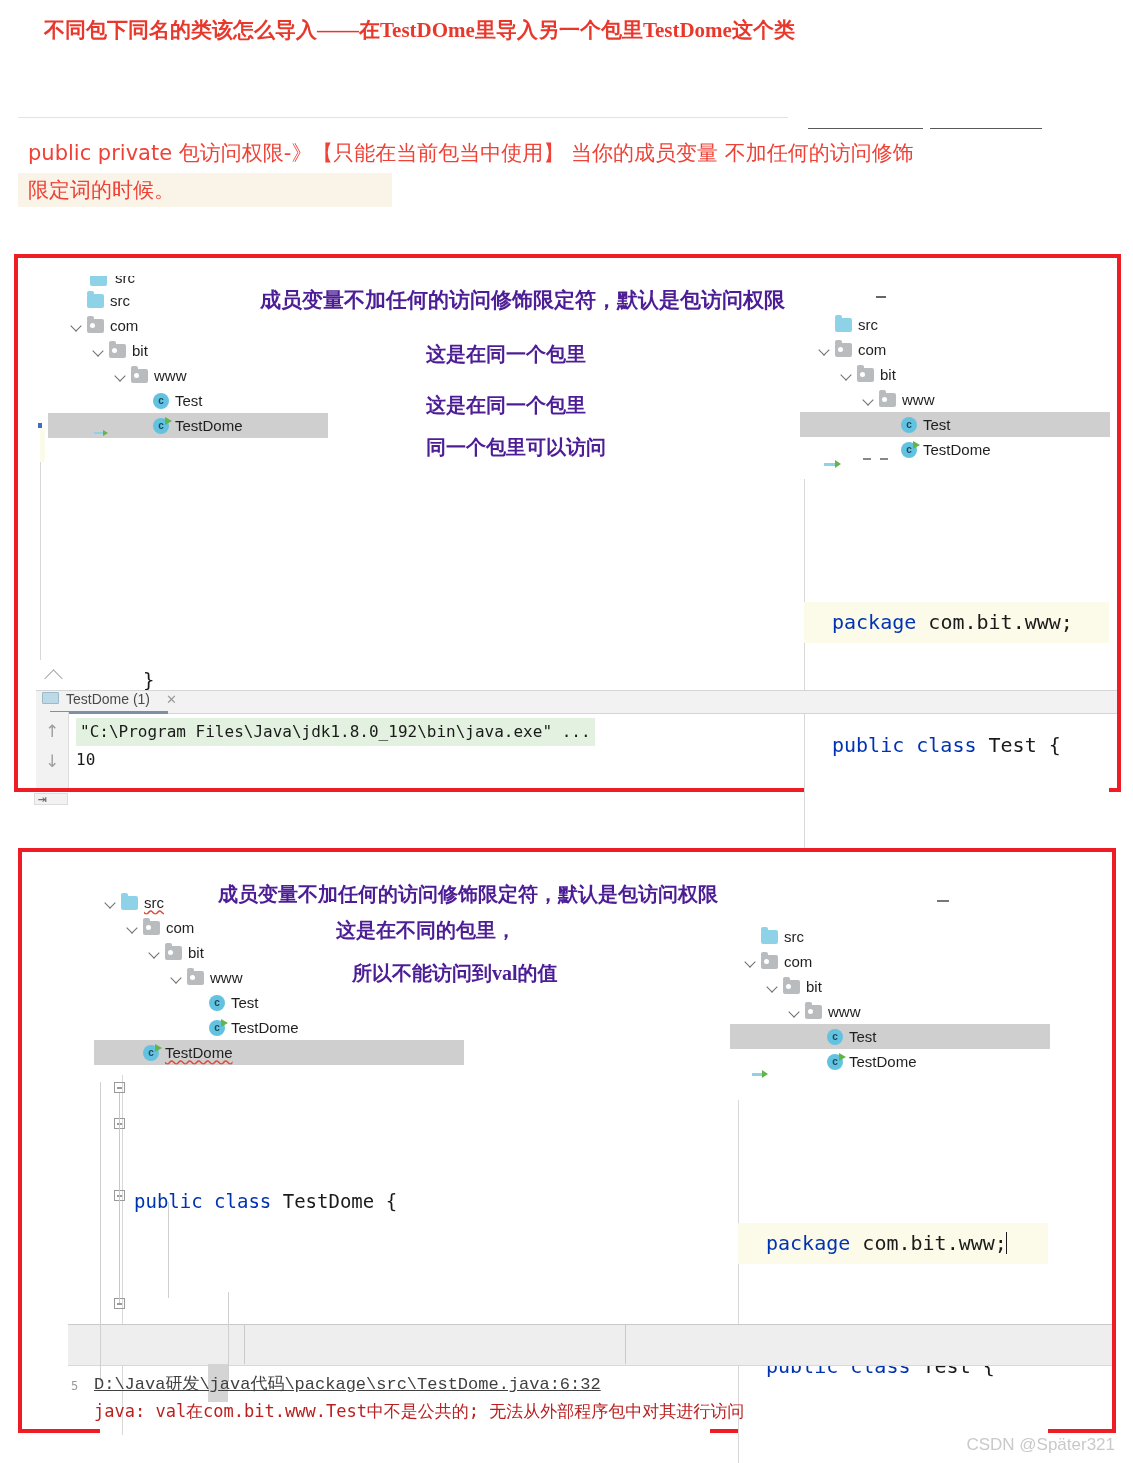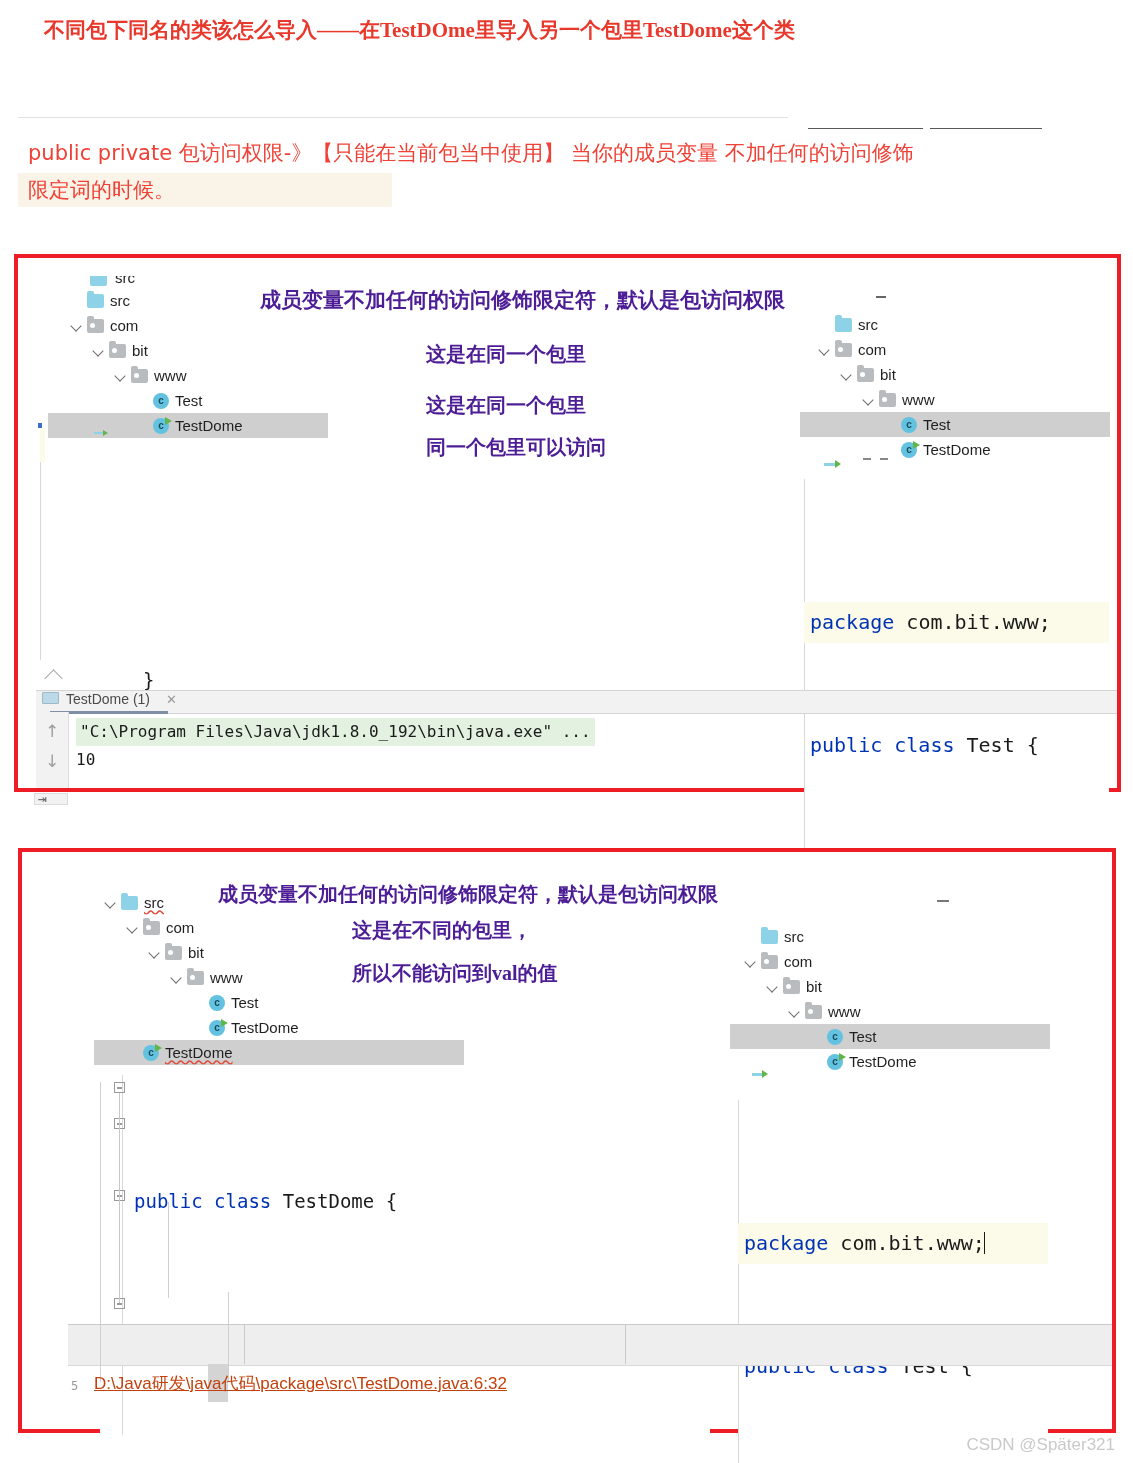--- a/index.html
+++ b/index.html
@@ -160,21 +160,21 @@
     position: absolute;
     font-family: "DejaVu Sans Mono", monospace;
     font-size: 20px;
     line-height: 41px;
     background: #ffffff;
     white-space: pre;
   }
   .editor .gutterline {
     position: absolute; left: 0; top: 0; bottom: 0; width: 1px; background: #d8d8d8;
   }
-  .code-line { position: relative; padding-left: 6px; }
+  .code-line { position: relative; padding-left: 28px; }
   .code-line.hl { background: #fcfae8; }
   .kw   { color: #0033b3; }
   .plain{ color: #1a1a1a; }
   .num  { color: #1750eb; }
   .fld  { color: #871094; }
   .caret {
     display: inline-block; width: 1px; height: 22px; background: #1a1a1a;
     vertical-align: -4px; margin-left: -1px;
   }
 
@@ -235,22 +235,22 @@
   .errpanel-bg {
     position: absolute; background: #eeeeee;
     border-top: 1px solid #c9c9c9; border-bottom: 1px solid #d8d8d8;
   }
   .errpanel-div { position: absolute; width: 1px; background: #c9c9c9; }
   .err-gutter {
     position: absolute; font-family: "DejaVu Sans Mono", monospace;
     font-size: 12px; color: #999999;
   }
   .err-link {
-    position: absolute; font-family: Liberation Sans, sans-serif;
-    font-size: 17px; color: #c2410c; text-decoration: underline;
+    position: absolute; font-family: Liberation Mono, monospace;
+    font-size: 17px; color: #404040; text-decoration: underline;
     white-space: nowrap;
   }
   .err-msg {
     position: absolute; font-family: "DejaVu Sans Mono", monospace;
     font-size: 17px; color: #bb2020; white-space: nowrap;
   }
 
   
   .watermark {
     position: absolute; right: 18px; bottom: 8px;
@@ -468,21 +468,21 @@
       <div class="trow sel">
         <div style="display: flex; align-items: center; padding-left: 32px;">
           <span class="chev empty"></span>
           <span class="ico-class runnable">c</span>
           <span class="tlabel squiggle">TestDome</span>
         </div>
       </div>
     </div>
 
   <div class="anno" style="left:196px; top:29px; font-size:20px;">成员变量不加任何的访问修饰限定符，默认是包访问权限</div>
-  <div class="anno" style="left:330px; top:65px; font-size:20px;">这是在不同的包里，</div>
+  <div class="anno" style="left:314px; top:65px; font-size:20px;">这是在不同的包里，</div>
   <div class="anno" style="left:330px; top:108px; font-size:20px;">所以不能访问到val的值</div>
 
   <div class="tree" id="b2-right-tree" style="left:708px; top:72px; width:320px;">
       <div class="trow">
         <div style="display: flex; align-items: center; padding-left: 14px;">
           <span class="chev empty"></span>
           <span class="ico-folder-src"></span>
           <span class="tlabel">src</span>
         </div>
       </div>
@@ -554,15 +554,16 @@
 
   <div class="errpanel-bg" style="left:46px; top:472px; width:1044px; height:40px;"></div>
   <div class="errpanel-div" style="left:222px; top:473px; height:39px;"></div>
   <div class="errpanel-div" style="left:603px; top:473px; height:39px;"></div>
   <div style="position:absolute;left:186px;top:512px;width:20px;height:38px;background:#d4d4d4;"></div>
   <div style="position:absolute;left:78px;top:230px;width:1px;height:300px;background:#d0d0d0;"></div>
   <div style="position:absolute;left:206px;top:440px;width:1px;height:90px;background:#d0d0d0;"></div>
 
   <div class="err-gutter" style="left:49px; top:527px;">5</div>
   <div class="err-link" style="left:72px; top:520px;">D:\Java研发\java代码\package\src\TestDome.java:6:32</div>
+  <div class="err-msg" style="left:72px; top:548px;">java: val在com.bit.www.Test中不是公共的; 无法从外部程序包中对其进行访问</div>
 </div>
 
 <div class="watermark">CSDN @Später321</div>
 
 </body></html>

